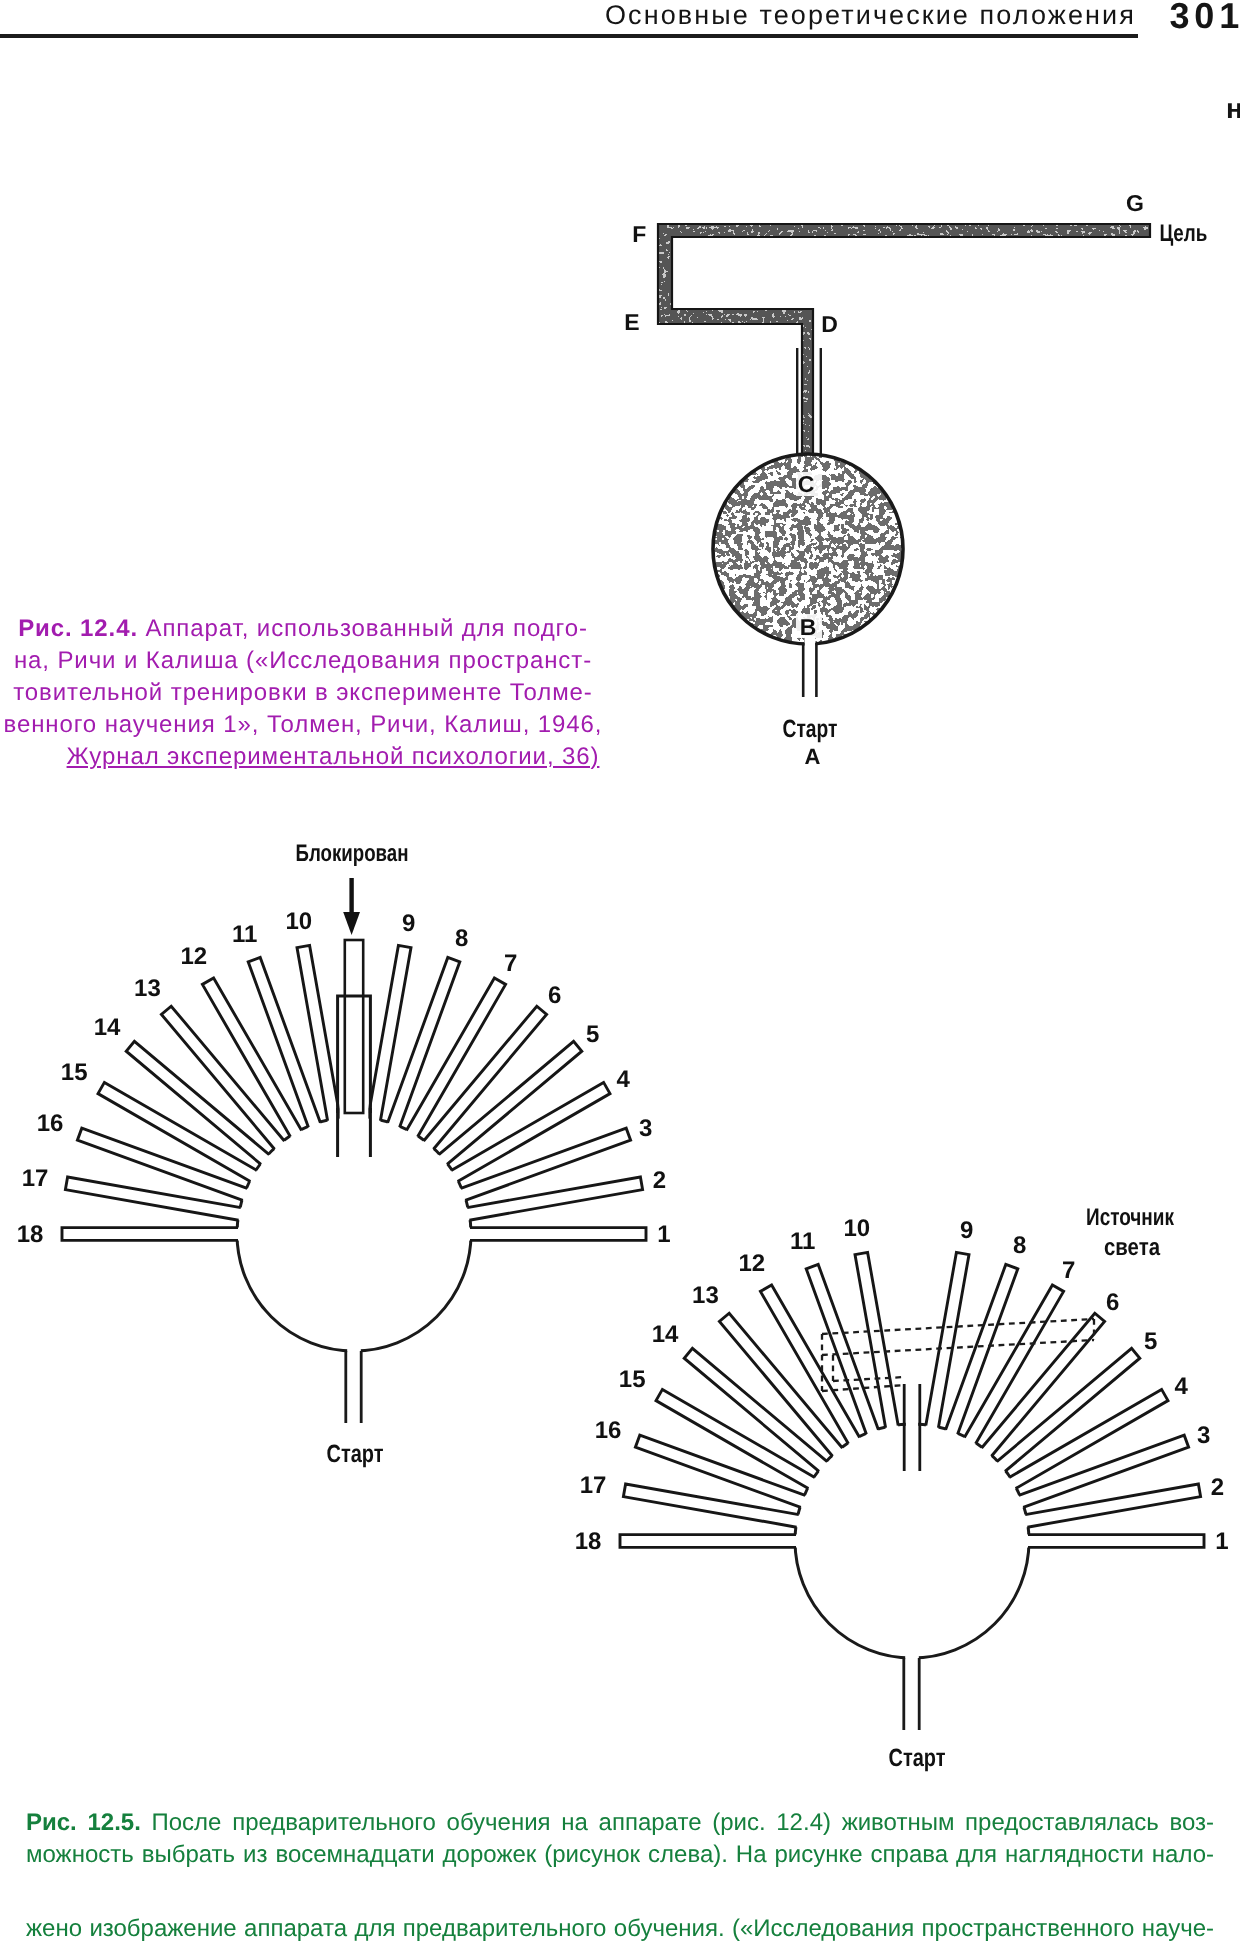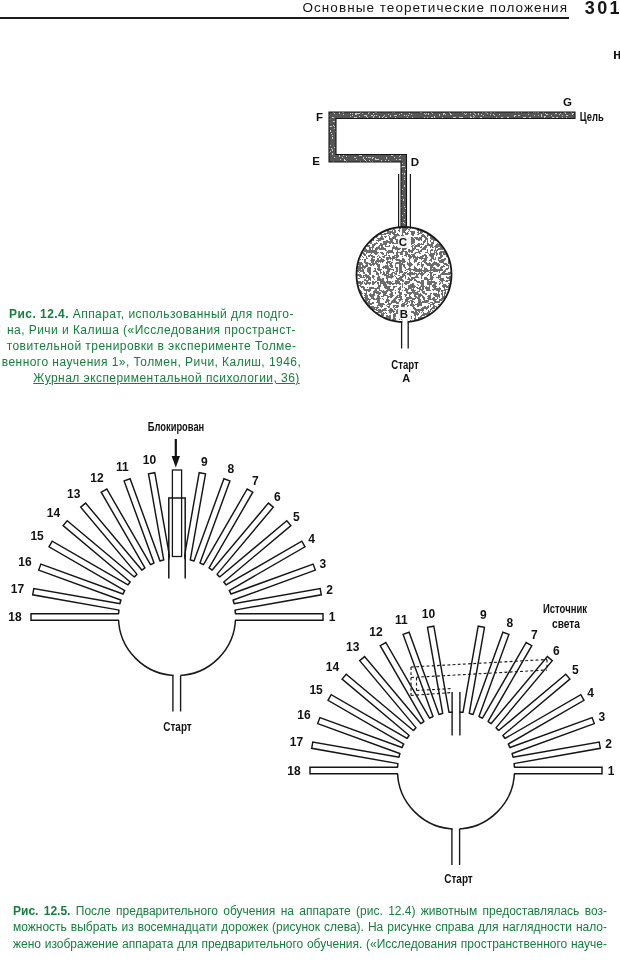--- a/index.html
+++ b/index.html
@@ -46,21 +46,21 @@
       <rect x="112.30000000000001" y="230" width="5.4" height="7" fill="#fff"></rect>
       <path d="M111.60000000000002 233.5 V260.5 M118.19999999999999 233.5 V260.5" stroke="#1a1a1a" stroke-width="1.3" fill="none"></path>
       <text x="29.600000000000023" y="33" text-anchor="middle" font-size="11.5" font-weight="bold">F</text>
       <text x="26" y="77" text-anchor="middle" font-size="11.5" font-weight="bold">E</text>
       <text x="124.80000000000001" y="78" text-anchor="middle" font-size="11.5" font-weight="bold">D</text>
       <text x="277.5" y="17.5" text-anchor="middle" font-size="11.5" font-weight="bold">G</text>
       <text x="289.70000000000005" y="32.5" font-size="12" font-weight="bold" textLength="24" lengthAdjust="spacingAndGlyphs">Цель</text>
       <text x="115" y="280.5" text-anchor="middle" font-size="12.5" font-weight="bold" textLength="27.5" lengthAdjust="spacingAndGlyphs">Старт</text>
       <text x="116.19999999999999" y="294" text-anchor="middle" font-size="11" font-weight="bold">А</text>
     </svg>
-<div class="abs" style="left:1px;top:306px;width:301px;text-align:center;font-size:12px;line-height:16px;letter-spacing:0.45px;color:#15803d;">
+<div class="abs" style="left:1px;top:306px;width:301px;text-align:center;font-size:12px;line-height:16px;letter-spacing:0.45px;color:#a21caf;">
 <div><b>Рис. 12.4.</b> Аппарат, использованный для подго-</div>
 <div>на, Ричи и Калиша («Исследования пространст-</div>
 <div>товительной тренировки в эксперименте Толме-</div>
 <div>венного научения 1», Толмен, Ричи, Калиш, 1946,</div>
 <div style="padding-left:30px;text-decoration:underline;">Журнал экспериментальной психологии, 36)</div>
 </div>
 <svg class="abs" style="left:0px;top:415px" width="350" height="330" viewBox="0 0 350 330">
       <circle cx="177" cy="202" r="58.5" fill="none" stroke="#1a1a1a" stroke-width="1.5"></circle>
       <path d="M232.0 205.2 L323.0 205.2 L323.0 198.8 L232.0 198.8" fill="#fff" stroke="none"></path>
       <path d="M231.7 195.6 L321.3 179.8 L320.2 173.5 L230.6 189.3" fill="#fff" stroke="none"></path>
@@ -196,14 +196,14 @@
         <path d="M131 127.5 L172.5 124.5"></path>
         <path d="M136.5 122.5 L172.5 120.5"></path>
       </g>
       <text x="285" y="44.5" text-anchor="middle" font-size="12" font-weight="bold" textLength="44" lengthAdjust="spacingAndGlyphs">Источник</text>
       <text x="286" y="59.5" text-anchor="middle" font-size="12" font-weight="bold" textLength="28" lengthAdjust="spacingAndGlyphs">света</text>
       <text x="178.5" y="315" text-anchor="middle" font-size="12.5" font-weight="bold" textLength="28.5" lengthAdjust="spacingAndGlyphs">Старт</text>
     </svg>
 <div class="abs" style="left:13px;top:903px;width:594px;font-size:12px;line-height:16.3px;color:#15803d;">
 <div style="text-align:justify;text-align-last:justify;white-space:nowrap;"><b>Рис. 12.5.</b> После предварительного обучения на аппарате (рис. 12.4) животным предоставлялась воз-</div>
 <div style="text-align:justify;text-align-last:justify;white-space:nowrap;">можность выбрать из восемнадцати дорожек (рисунок слева). На рисунке справа для наглядности нало-</div>
-<div style="text-align:justify;text-align-last:justify;white-space:nowrap;">жено изображение аппарата для предварительного обучения. («Исследования пространственного науче-</div>
+<div style="text-align:justify;text-align-last:justify;white-space:nowrap;margin-top:20px;">жено изображение аппарата для предварительного обучения. («Исследования пространственного науче-</div>
 </div>
 </div>
 </body></html>

